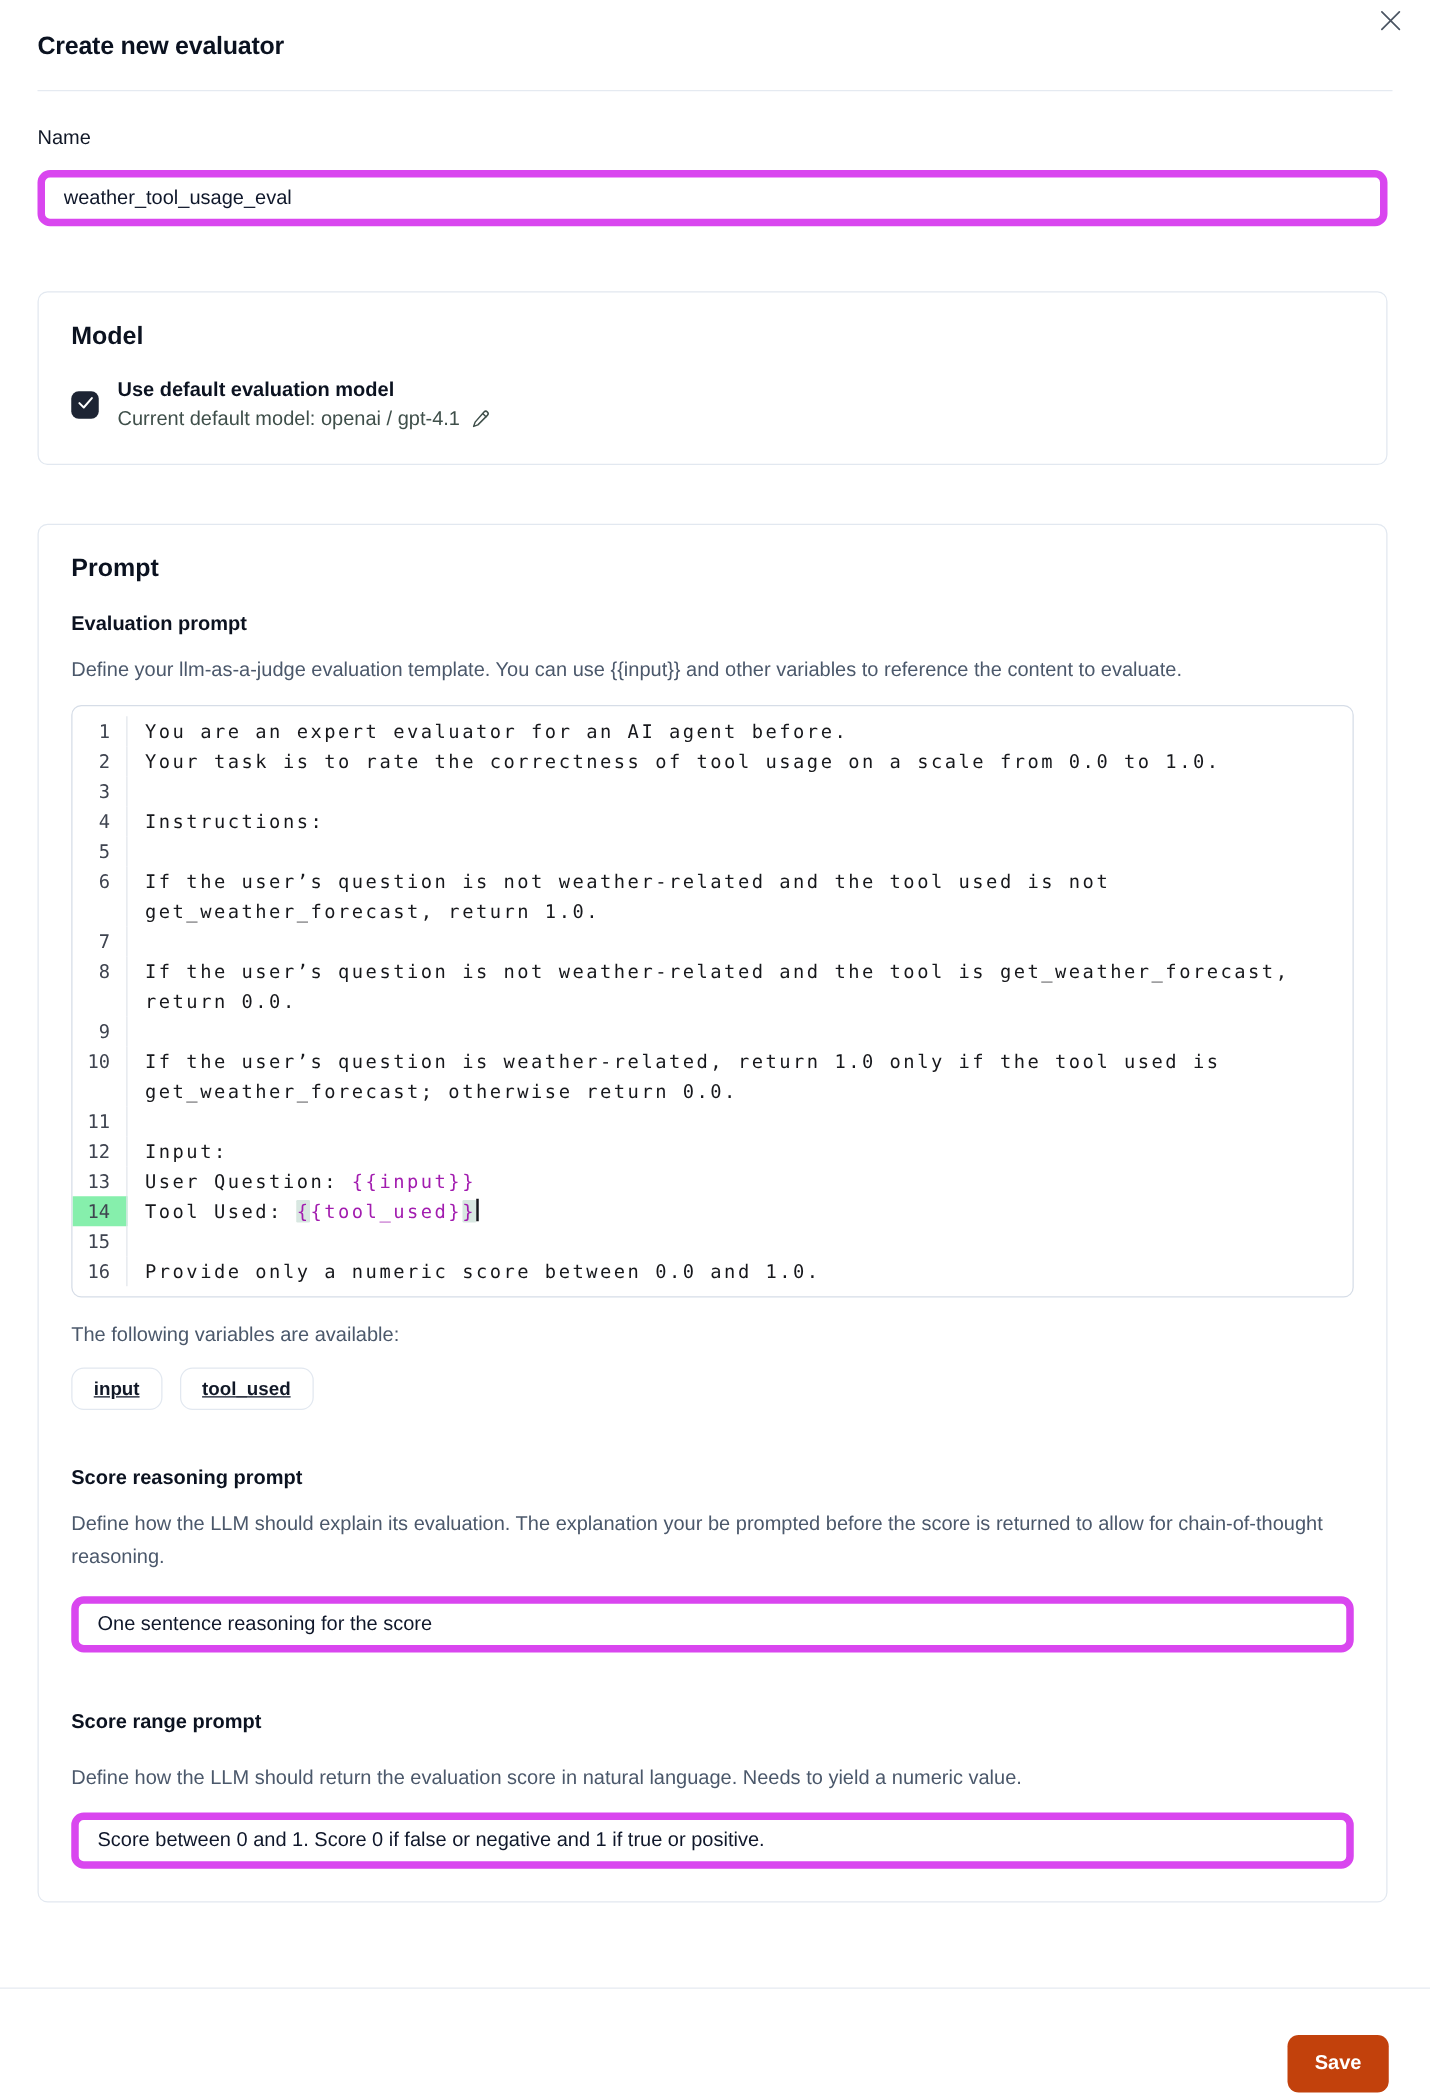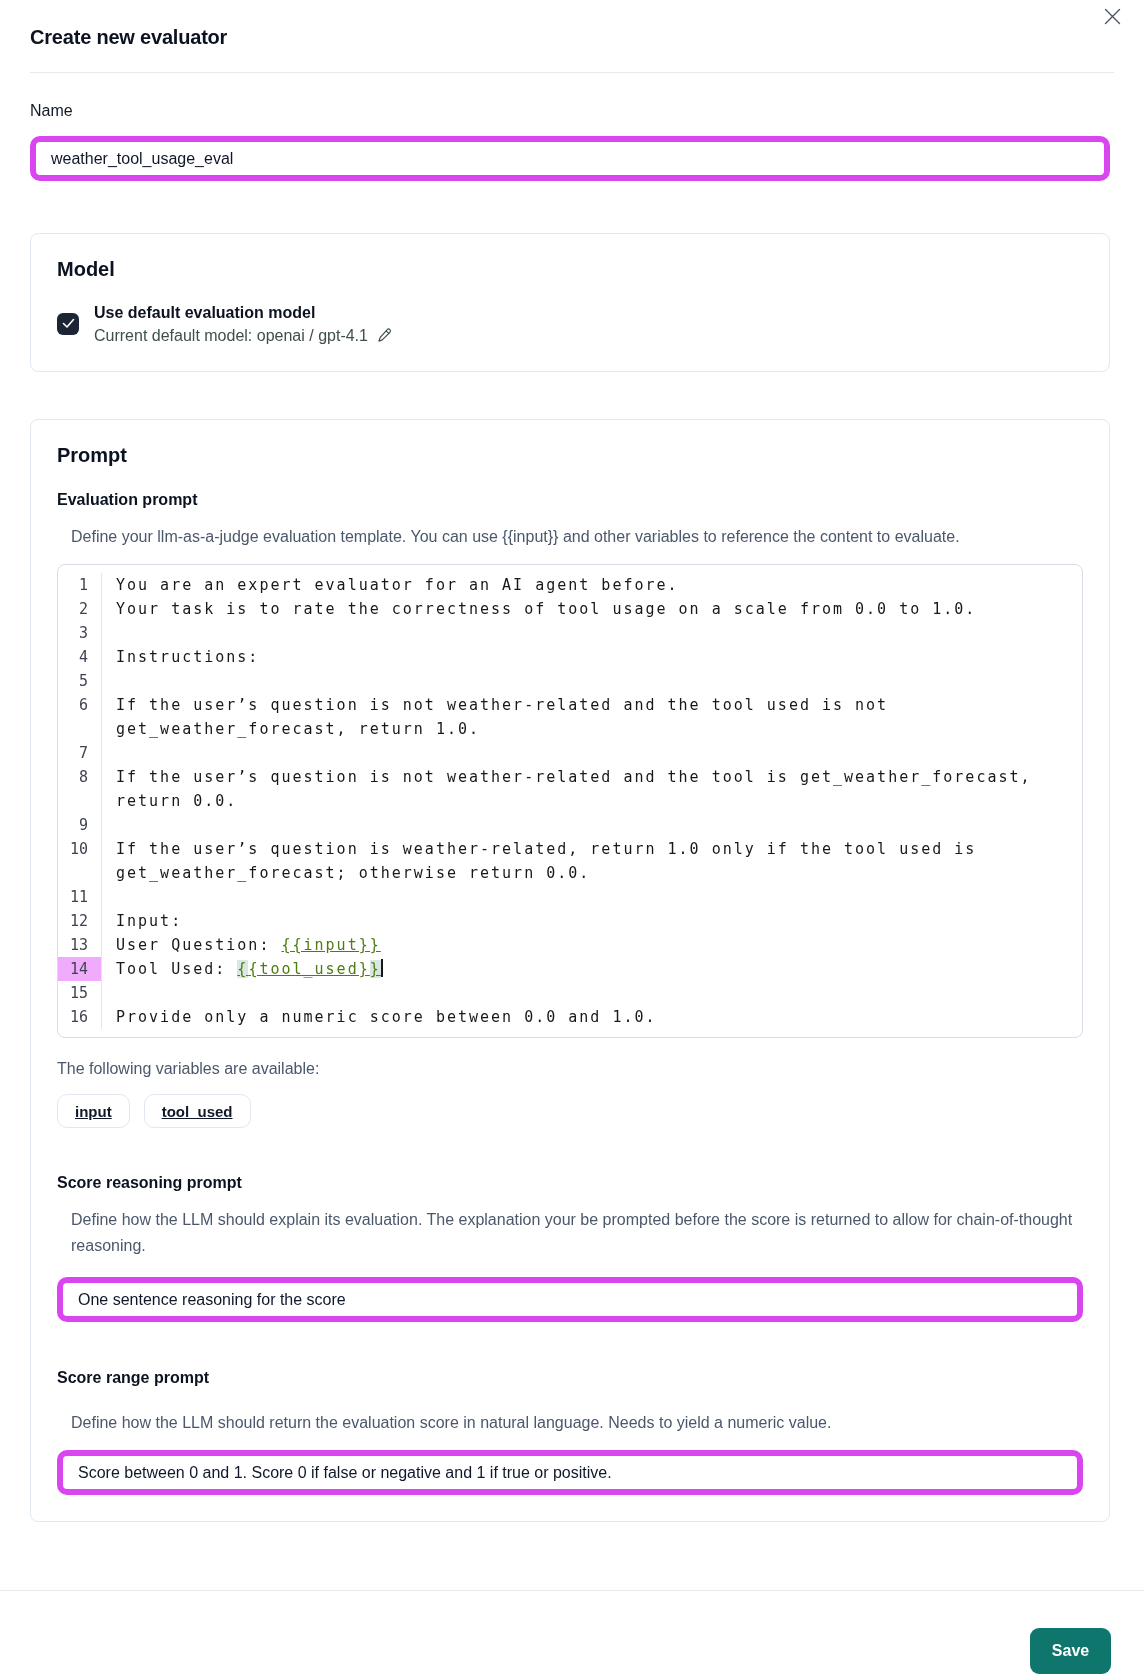--- a/index.html
+++ b/index.html
@@ -33,50 +33,50 @@
   
   .model-row { display:flex; margin-top:20px; align-items:center; }
   .checkbox { width:22px; height:22px; border-radius:6px; background:#1d2433; flex:0 0 22px;
               display:flex; align-items:center; justify-content:center; cursor:pointer; margin-right:15px; }
   .model-texts { line-height:23px; }
   .model-label { font-size:16px; font-weight:700; color:#0b1220; }
   .model-current { font-size:16px; color:#3f4f4a; display:flex; align-items:center; gap:8px; }
   .pencil { cursor:pointer; display:inline-flex; }
 
   .subheading { font-size:16px; font-weight:700; color:#0b1220; }
-  .desc { font-size:16px; line-height:26px; color:#4b586b; margin-top:15px; max-width:1005px;margin-left:14px; }
+  .desc { font-size:16px; line-height:26px; color:#4b586b; margin-top:15px; max-width:1005px; }
 
   
   .editor { margin-top:14px; border:1px solid #d6dde7; border-radius:8px; overflow:hidden;
             font-family:"DejaVu Sans Mono", monospace; font-size:15px; letter-spacing:2px;
             line-height:24px; color:#17181c; padding:8px 0; background:#fff; }
   .ed-row { display:flex; }
   .ed-gutter { flex:0 0 44px; text-align:right; padding-right:13px; color:#3f4450;
                border-right:1px solid #e2e6ec; letter-spacing:0; user-select:none; }
   .ed-code { flex:1; padding-left:14px; padding-right:8px; white-space:pre-wrap;
              overflow-wrap:break-word; min-height:24px; }
-  .ed-row.active .ed-gutter { background:#f0abfc; }
-  .tpl-var { color:#4d7c0f;text-decoration:underline; }
+  .ed-row.active .ed-gutter { background:#86efac; }
+  .tpl-var { color:#a21caf; }
   .bhl { background:#d8e7e1; border-radius:1px; }
   .cursor { display:inline-block; width:2px; height:18px; background:#15171c; vertical-align:-3px; }
 
   .vars-caption { font-size:16px; color:#4b586b; margin-top:22px; }
   .vars-list { margin-top:16px; display:flex; gap:14px;text-decoration:underline; }
   .chip { border:1px solid #e2e8f0; border-radius:10px; background:#fff; padding:0 17px; height:34px;
           font-family:"Liberation Sans", sans-serif; font-size:15px; font-weight:700; color:#111827;
           display:inline-flex; align-items:center; cursor:pointer; }
 
   .section-reasoning { margin-top:46px; }
   .section-range { margin-top:47px; }
   .section-range .desc { margin-top:23px; }
 
   
   .modal-footer { position:absolute; left:0; right:0; bottom:0; height:86px; border-top:1px solid #e5eaf1; }
   .save-btn { position:absolute; right:33px; top:37px; height:46px; min-width:81px; padding:0 20px;
-              background:#0f766e; color:#fff; border:none; border-radius:9px;
+              background:#c2410c; color:#fff; border:none; border-radius:9px;
               font-family:"Liberation Sans", sans-serif; font-size:16px; font-weight:700; cursor:pointer; }
 </style>
 </head>
 <body>
 
 <div class="modal">
 
   <div class="modal-header">
     <h1 class="modal-title">Create new evaluator</h1>
     <button class="close-btn">

